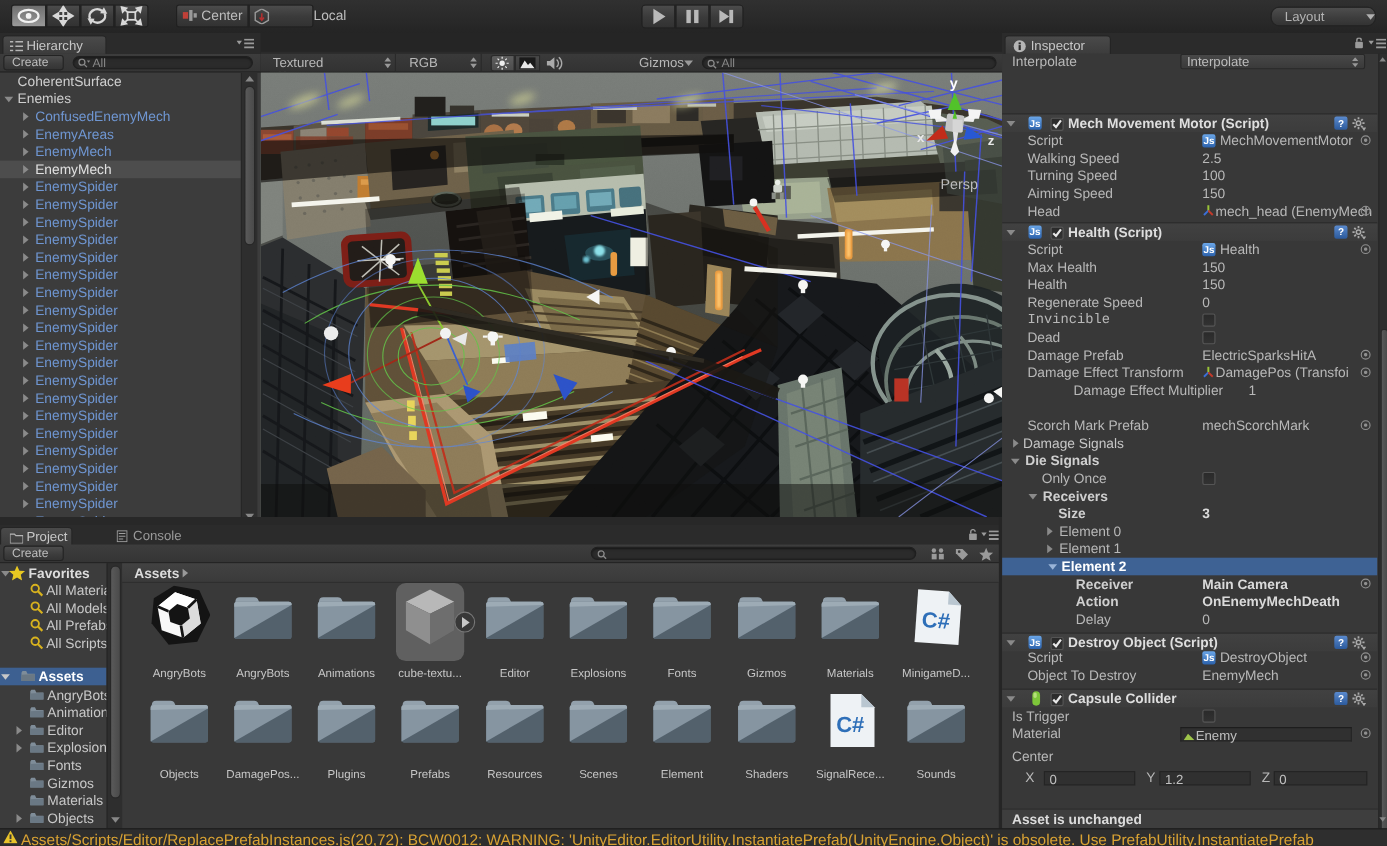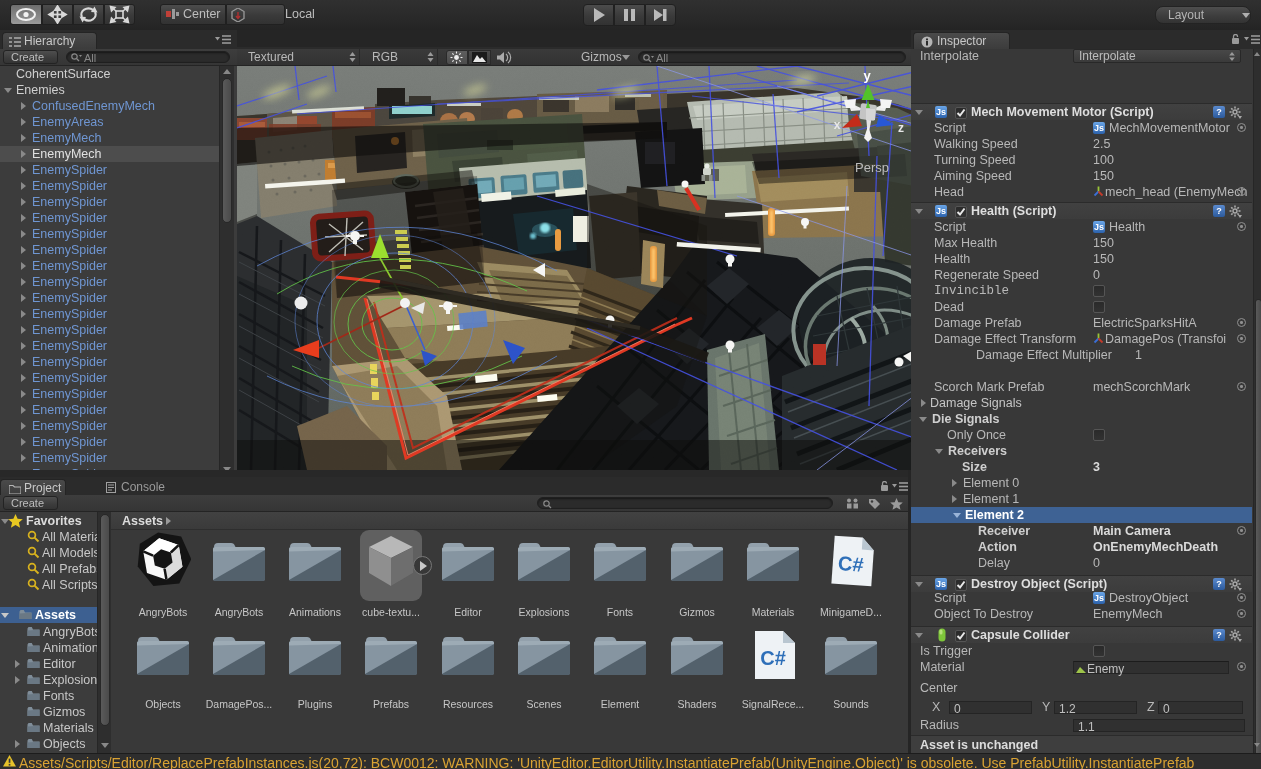--- a/index.html
+++ b/index.html
@@ -1534,26 +1534,20 @@
           </div>
 <span style="position:absolute;left:131px;color:#b8b8b8;">Y</span>
 <div style="position:absolute;left:143px;top:1.5px;width:83px;height:13px;background:#303030;border:1px solid #242424;">
             <span style="position:absolute;left:4px;top:-1px;font-size:12px;color:#c0c0c0;">1.2</span>
           </div>
 <span style="position:absolute;left:236px;color:#b8b8b8;">Z</span>
 <div style="position:absolute;left:247px;top:1.5px;width:85px;height:13px;background:#303030;border:1px solid #242424;">
             <span style="position:absolute;left:4px;top:-1px;font-size:12px;color:#c0c0c0;">0</span>
           </div>
 </div>
-<div class="irow" style="top:668px;">
-          <span class="ilabel" style="left:9px;">Radius</span>
-<div style="position:absolute;left:162px;top:1.5px;width:172px;height:13px;background:#303030;border:1px solid #242424;">
-            <span style="position:absolute;left:4px;top:-1px;font-size:12px;color:#c0c0c0;">1.1</span>
-          </div>
-</div>
     </div>
     <div style="position:absolute;left:0;top:705px;width:342px;height:18px;background:#3e3e3e;border-top:1px solid #2b2b2b;">
       <span style="position:absolute;left:9px;top:2px;font-size:12.5px;font-weight:bold;color:#dcdcdc;">Asset is unchanged</span>
     </div>
     <div class="sbtrack" style="left:342px;top:19px;width:8px;height:704px;">
       <div class="sbthumb" style="left:0.5px;top:250px;width:7px;height:460px;border-radius:3px;"></div>
       <span class="trid" style="position:absolute;left:0px;top:3px;border-top-color:#888;transform:rotate(180deg);border-left-width:3.5px;border-right-width:3.5px;border-top-width:4.5px;"></span>
       <span class="trid" style="position:absolute;left:0px;top:694px;border-top-color:#888;border-left-width:3.5px;border-right-width:3.5px;border-top-width:4.5px;"></span>
     </div>
   </div>

